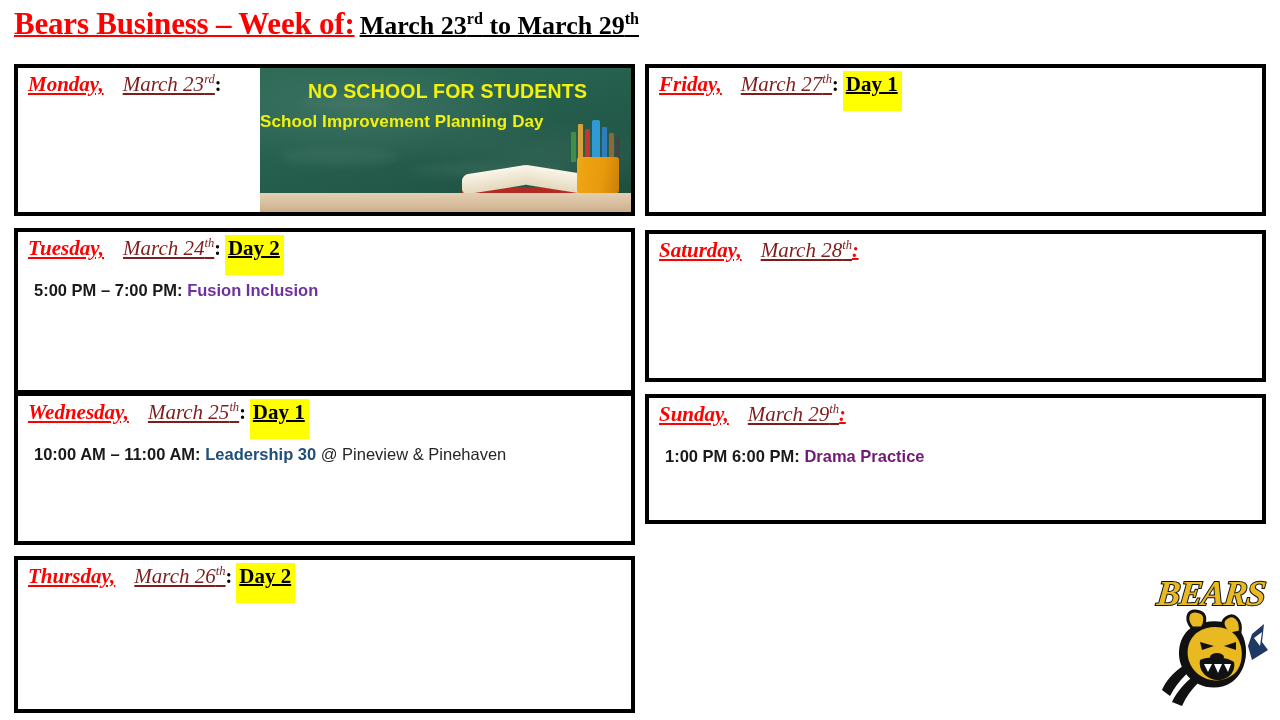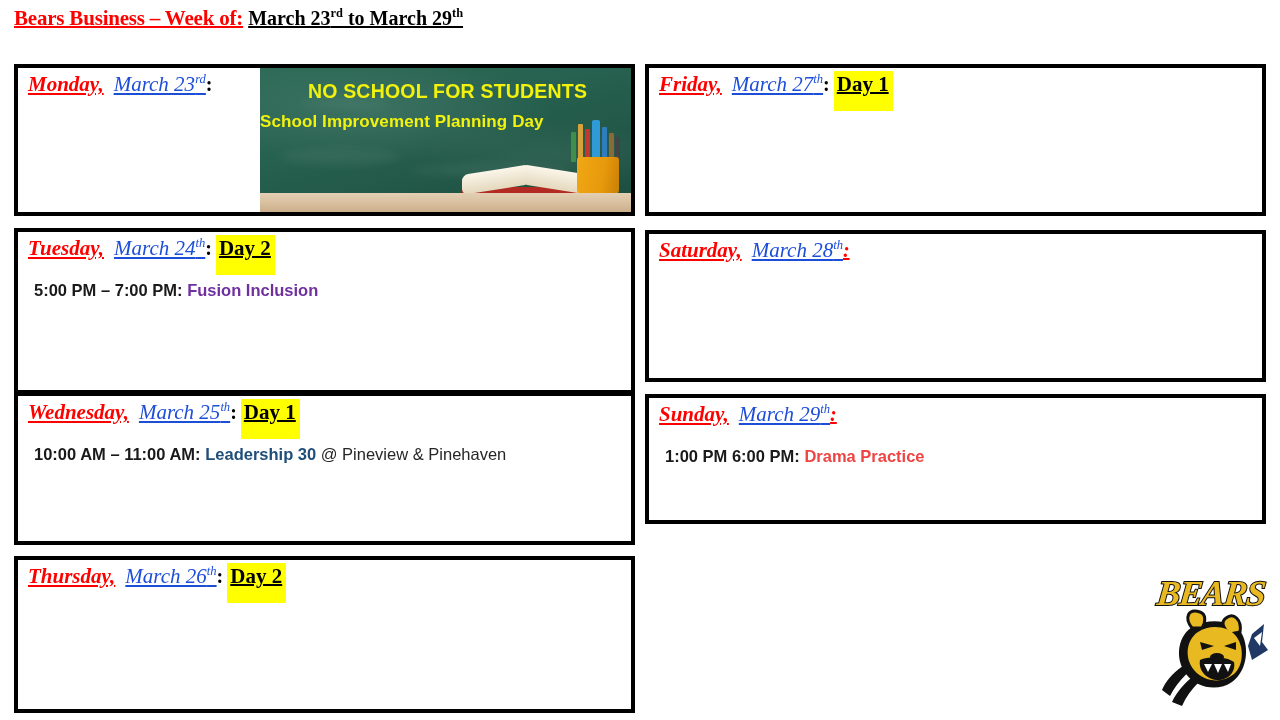--- a/index.html
+++ b/index.html
@@ -18,30 +18,30 @@
   
   .page-header {
     position: absolute;
     left: 14px;
     top: 6px;
     white-space: nowrap;
   }
   .title-main {
     font-family: "Liberation Serif", serif;
     font-weight: bold;
-    font-size: 21px;
+    font-size: 31px;
     color: #FF0000;
     text-decoration: underline;
     text-decoration-thickness: 2px;
     letter-spacing: -0.2px;
   }
   .title-range {
     font-family: "Liberation Serif", serif;
     font-weight: bold;
-    font-size: 20px;
+    font-size: 26px;
     color: #000000;
     text-decoration: underline;
     text-decoration-thickness: 2px;
     margin-left: 5px;
   }
   .title-range sup {
     font-size: 0.62em;
     vertical-align: super;
   }
 
@@ -79,25 +79,25 @@
     font-size: 21px;
     color: #FF0000;
     text-decoration: underline;
     text-decoration-thickness: 1.5px;
     text-underline-offset: 2px;
   }
   .day-date {
     font-family: "Liberation Serif", serif;
     font-style: italic;
     font-size: 21px;
-    color: #1d4ed8;
+    color: #7f1d1d;
     text-decoration: underline;
     text-decoration-thickness: 1.5px;
     text-underline-offset: 2px;
-    margin-left: 10px;
+    margin-left: 19px;
   }
   .day-date sup {
     font-size: 0.6em;
     vertical-align: super;
   }
   .day-colon {
     font-family: "Liberation Serif", serif;
     font-weight: bold;
     font-size: 20px;
     color: #000000;
@@ -356,21 +356,21 @@
   <div class="events"></div>
 </div>
 
 <div class="daybox" id="box-sunday">
   <div class="day-heading">
     <span class="day-name">Sunday,</span><span class="day-date"><span>March 29</span><sup>th</sup></span><span class="day-colon red">:</span>
   </div>
   <div class="events">
     <div class="event-row">
       <span class="event-time">1:00 PM 6:00 PM:</span>
-      <span class="event-title" style="color:#ef4444;text-align:right;">Drama Practice</span>
+      <span class="event-title" style="color:#701a75;text-align:right;">Drama Practice</span>
     </div>
   </div>
 </div>
 
 <div class="bears-logo">
   <svg viewBox="0 0 124 138" width="124" height="138">
 
     <path d="M14 118 C22 100 40 88 60 84 C44 96 30 108 22 124 Z" fill="#111111"></path>
     <path d="M24 130 C34 110 52 96 74 92 C56 104 42 116 34 134 Z" fill="#111111"></path>
 

